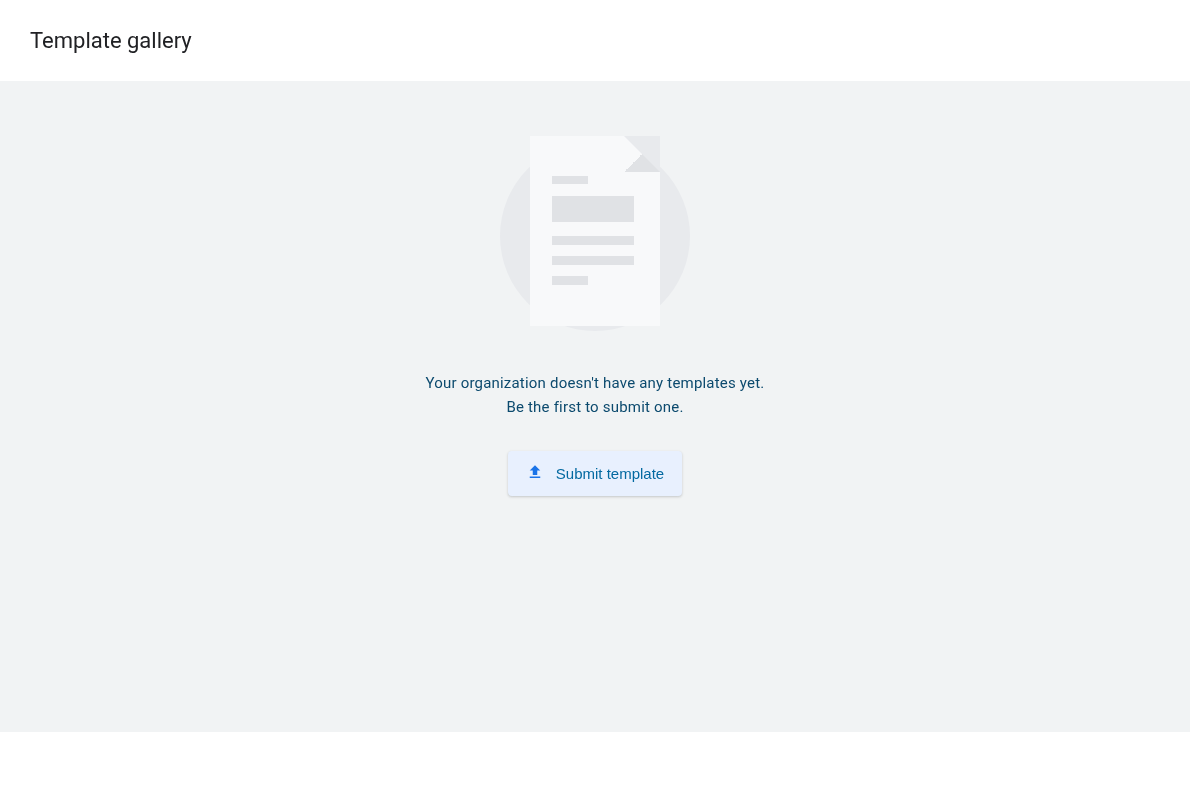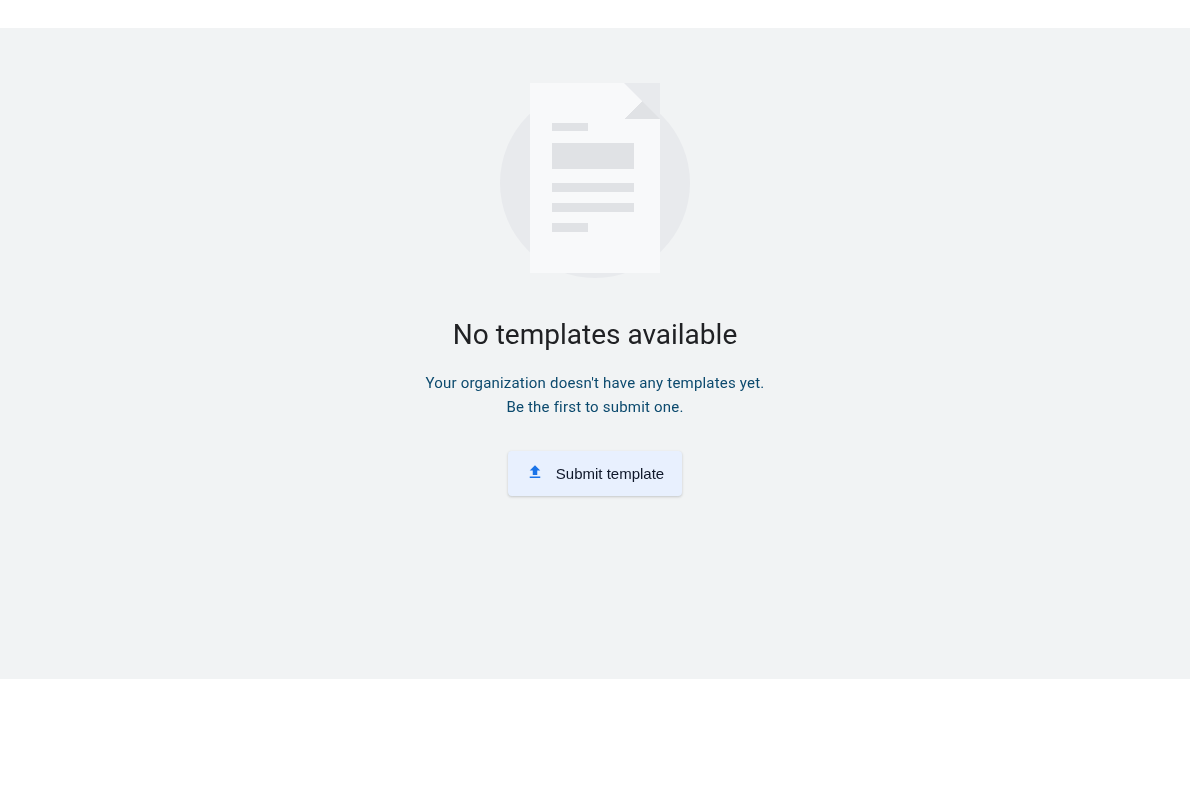--- a/index.html
+++ b/index.html
@@ -115,48 +115,48 @@
     .submit-button {
       display: inline-flex;
       align-items: center;
       gap: 12px;
       background: #e8f0fe;
       border: none;
       border-radius: 4px;
       padding: 12px 18px;
       font-size: 15px;
       font-weight: 500;
-      color: #0f172a;
+      color: #0369a1;
       cursor: pointer;
       box-shadow: 0 1px 3px rgba(60,64,67,0.15), 0 1px 2px rgba(60,64,67,0.1);
     }
     .submit-button svg {
       width: 18px;
       height: 18px;
       fill: #1a73e8;
     }
   </style>
 </head>
 <body>
 
 <div class="header">
+  <div class="page-title">Template gallery</div>
 </div>
 
 <div class="content-area">
   <div class="empty-illustration">
     <div class="doc-page">
       <div class="doc-corner"></div>
       <div class="doc-line l1"></div>
       <div class="doc-line l2"></div>
       <div class="doc-line l3"></div>
       <div class="doc-line l4"></div>
       <div class="doc-line l5"></div>
     </div>
   </div>
-  <div class="empty-heading">No templates available</div>
   <div class="empty-message">Your organization doesn't have any templates yet. Be the first to submit one.</div>
   <button class="submit-button">
     <span>
       <svg viewBox="0 0 24 24">
           <path d="M9 16h6v-6h4l-7-7-7 7h4v6zm-4 2h14v2H5v-2z"></path>
         </svg>
     </span>
     <span>Submit template</span>
   </button>
 </div>

